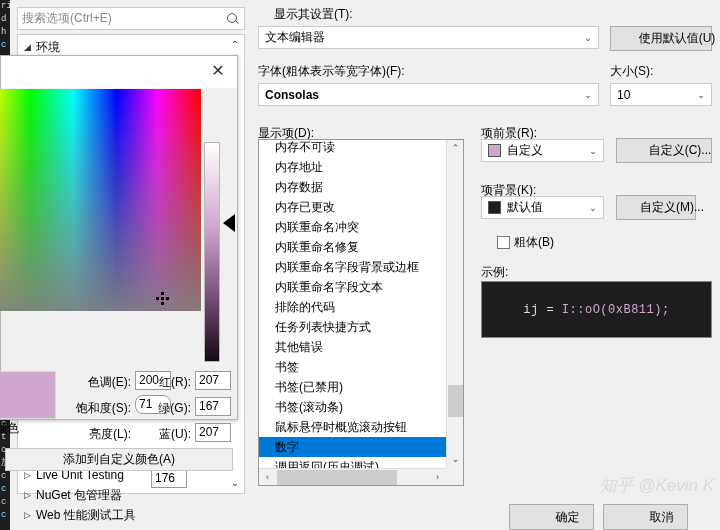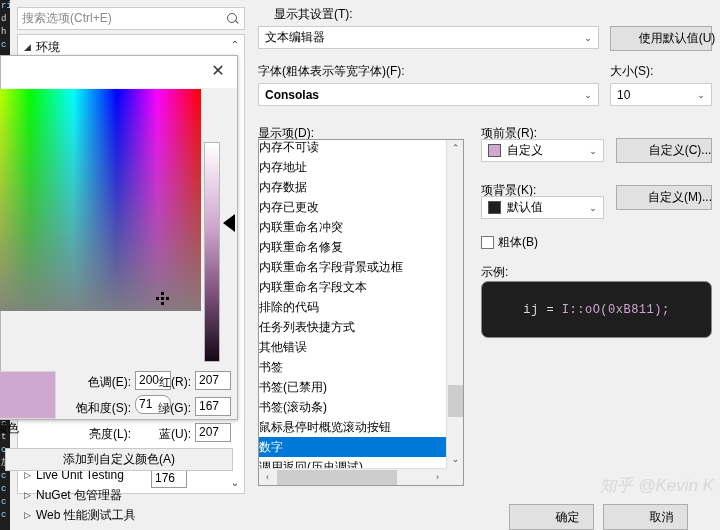--- a/index.html
+++ b/index.html
@@ -87,24 +87,24 @@
   }
 
   
   .items-list {
     position: absolute; left: 5px; top: 14px; width: 206px; height: 347px;
     background: #ffffff; border: 1px solid #999;
     overflow: hidden;
   }
   .items-inner { position: absolute; left: 0; top: 0; right: 17px; }
   .item-row {
-    height: 20px; line-height: 20px; padding-left: 0;
+    height: 20px; line-height: 20px; padding-left: 16px;
     font-size: 12px; white-space: nowrap; overflow: hidden;
   }
-  .item-row.sel { background: #0078d7; color: #ffffff; }
+  .item-row.sel { background: #0078d7; color: #000000; }
   .vscroll {
     position: absolute; right: 0; top: 0; width: 17px; bottom: 17px;
     background: #f0f0f0; border-left: 1px solid #ddd;
   }
   .vscroll .arrow {
     position: absolute; left: 0; width: 17px; height: 17px;
     text-align: center; line-height: 17px; font-size: 9px; color: #444;
   }
   .vscroll .arrow.up { top: 0; }
   .vscroll .arrow.dn { bottom: 0; }
@@ -332,29 +332,29 @@
         <span class="chev">⌄</span>
       </div>
       <div class="btn" style="left:363px; top:138px; width:96px; height:25px;">自定义(C)...</div>
 
       <span class="lbl" style="left:228px; top:182px;">项背景(K):</span>
       <div class="combo" style="left:228px; top:196px; width:123px;">
         <span class="swatch" id="bg-swatch" style="background: rgb(30, 30, 30);"></span>
         <span class="val">默认值</span>
         <span class="chev">⌄</span>
       </div>
-      <div class="btn" style="left:363px; top:185px; width:96px; height:25px;text-align:right;">自定义(M)...</div>
-
-      <div class="cbox-row" style="left:228px; top:234px;">
+      <div class="btn" style="left:363px; top:195px; width:80px; height:25px;text-align:right;">自定义(M)...</div>
+
+      <div class="cbox-row" style="left:244px; top:234px;">
         <span class="cbox"></span>
         <span>粗体(B)</span>
       </div>
 
       <span class="lbl" style="left:228px; top:264px;">示例:</span>
-      <div class="sample" style="left:228px; top:281px; width:231px; height:57px;border-radius:7px;">
+      <div class="sample" style="left:228px; top:281px; width:231px; height:57px;">
         <span class="code"><span class="c-def">ij = </span><span class="c-num" id="sample-hl" style="color: rgb(207, 167, 207);">I::oO(0xB811);</span></span>
       </div>
 
       <div class="watermark">知乎 @Kevin K</div>
       <div class="btn" style="left:256px; top:504px; width:85px; height:26px;">确定</div>
       <div class="btn" style="left:350px; top:504px; width:85px; height:26px;">取消</div>
     </div>
 
     <div class="cp-dialog" style="left:-10px;">
       <div class="cp-title"></div>

